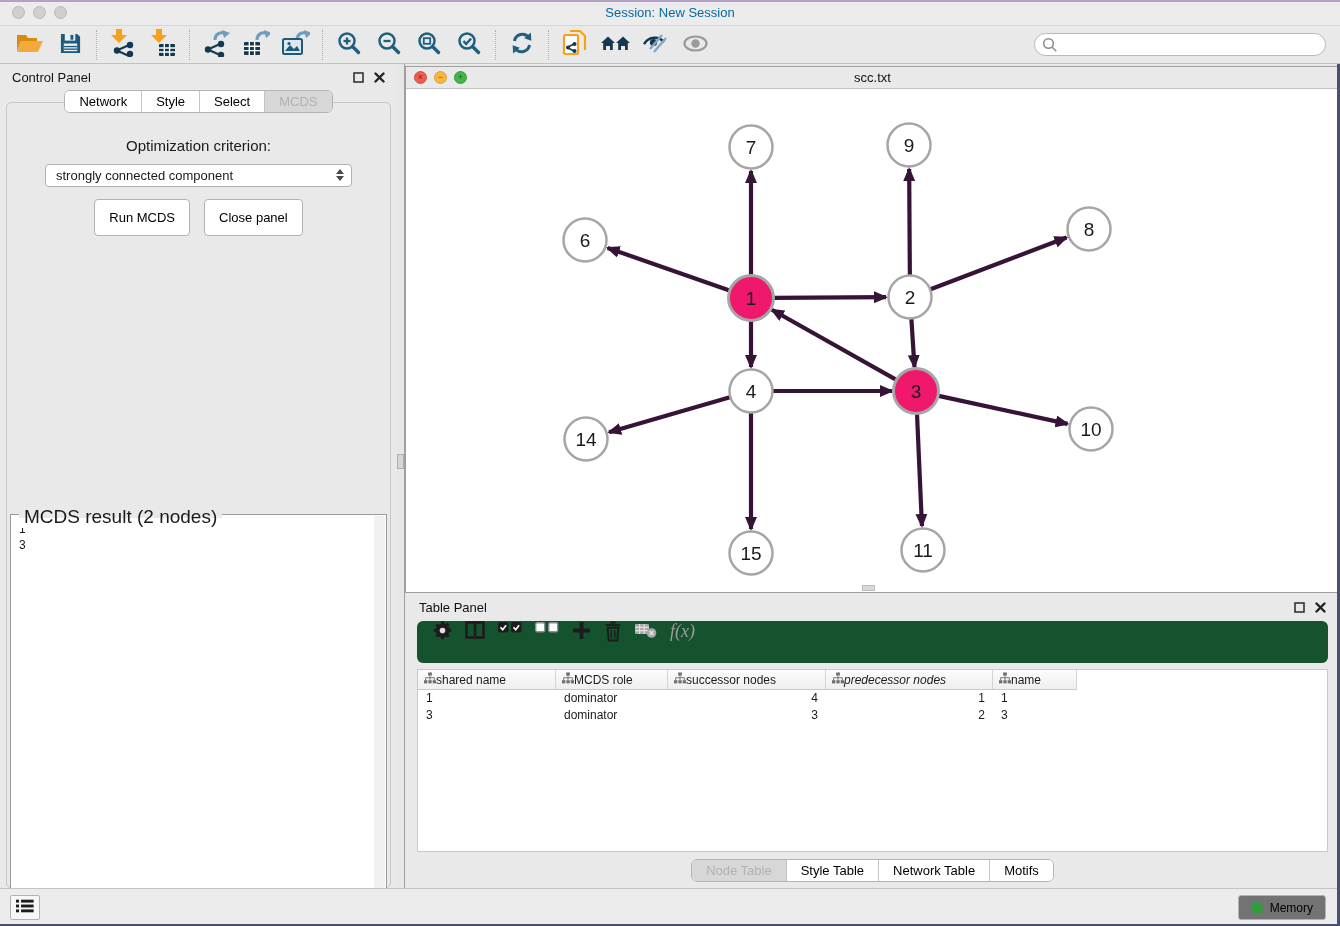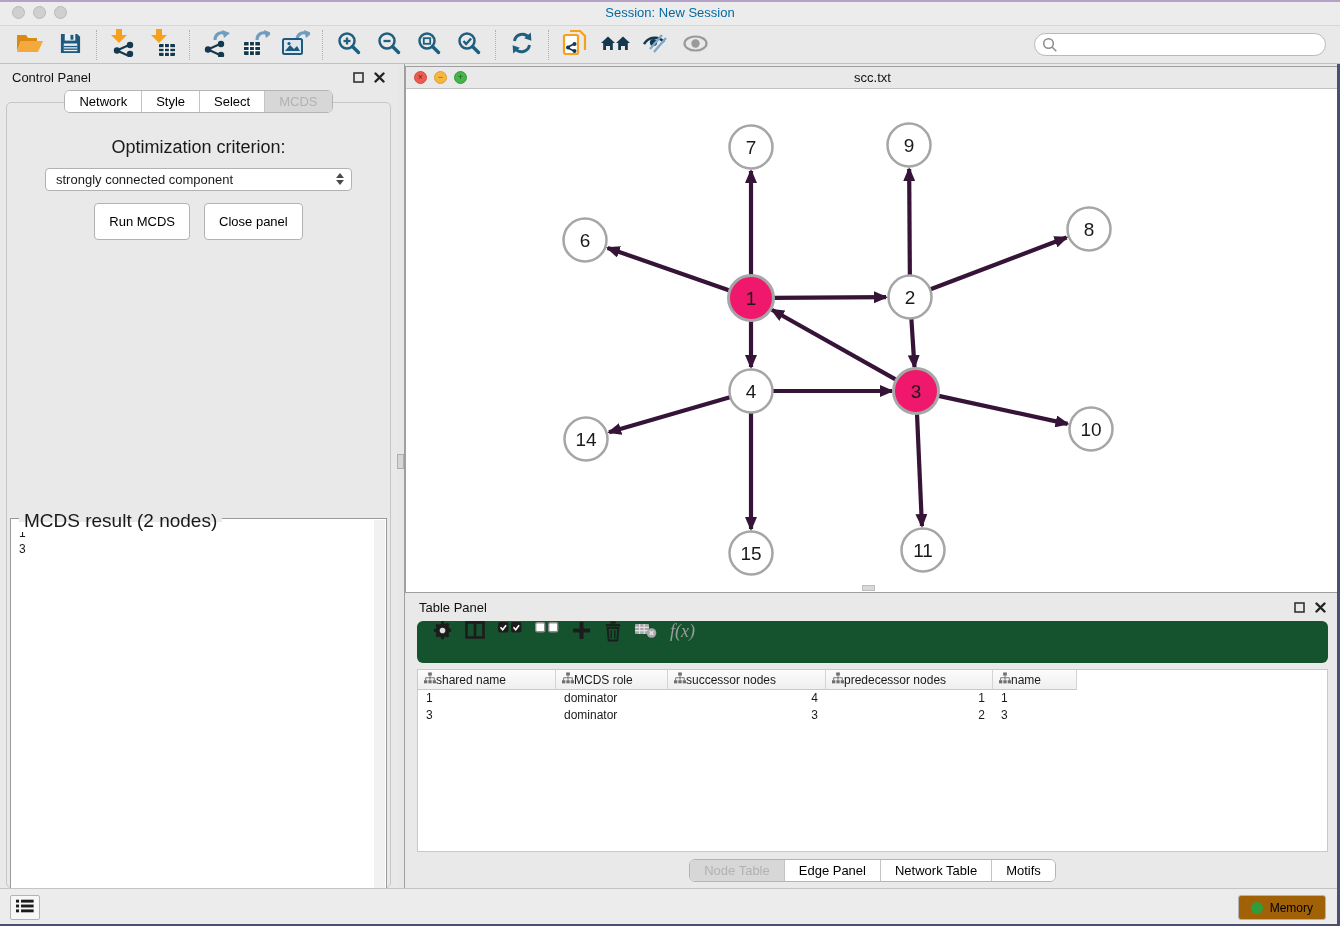--- a/index.html
+++ b/index.html
@@ -47,21 +47,21 @@
   .icon-btn{background:none;border:none;display:flex;align-items:center;justify-content:center;cursor:default;padding:0;}
 
   .tabbar{display:inline-flex;border:1px solid #b4b4b4;border-radius:6px;overflow:hidden;background:#fff;position:relative;z-index:2;}
   .tab{padding:3px 14px;font-size:13px;background:#fff;color:#000;border-left:1px solid #c4c4c4;cursor:default;white-space:nowrap;}
   .tab:first-child{border-left:none;}
   .tab.selected{background:#d7d7d7;color:#b2b2b2;}
   .cp-tabs-row{display:flex;justify-content:center;}
 
   .cp-content{border:1px solid #c6c6c6;border-radius:5px;margin:-11px 6px 0 6px;height:786px;
     padding-top:34px;position:relative;background:#e9e9e9;}
-  .cp-opt-label{text-align:center;font-size:18px;}
+  .cp-opt-label{text-align:center;font-size:15px;}
   .cp-select{margin:10px 38px 0 38px;height:23px;background:#fff;border:1px solid #b2b2b2;border-radius:4px;
     display:flex;align-items:center;padding:0 22px 0 10px;position:relative;font-size:13px;}
   .spin{position:absolute;right:7px;top:4px;display:flex;flex-direction:column;gap:2px;}
   .spin i{display:block;width:0;height:0;border-left:4px solid transparent;border-right:4px solid transparent;}
   .spin .up{border-bottom:5px solid #4a4a4a;}
   .spin .dn{border-top:5px solid #4a4a4a;}
   .cp-buttons{display:flex;justify-content:center;gap:14px;margin-top:12px;}
   .btn{background:#fff;border:1px solid #b2b2b2;border-radius:4px;height:37px;padding:0 14px;
     font-size:13px;font-family:"Liberation Sans",sans-serif;color:#000;cursor:default;}
 
@@ -99,21 +99,21 @@
   .th .th-label{flex:1;text-align:left;padding-right:14px;}
   .td{height:17px;font-size:12px;padding:1px 8px;white-space:nowrap;overflow:hidden;}
   .al-left{text-align:left;} .al-right{text-align:right;}
   .tp-tabs{display:flex;justify-content:center;margin-top:7px;}
 
   
   .statusbar{position:absolute;left:0;top:888px;width:1340px;height:38px;background:#ececec;
     border-top:1px solid #c4c4c4;display:flex;align-items:center;padding:0 10px;}
   .sb-left-btn{width:30px;height:25px;background:#f7f7f7;border:1px solid #b3b3b3;border-radius:2px;
     display:flex;align-items:center;justify-content:center;cursor:default;}
-  .memory-btn{margin-left:auto;height:25px;background:#a16207;border:1px solid #b3b3b3;border-radius:3px;
+  .memory-btn{margin-left:auto;height:25px;background:#737373;border:1px solid #b3b3b3;border-radius:3px;
     display:flex;align-items:center;gap:7px;padding:0 12px;font-size:12px;color:#000;cursor:default;margin-right:4px;}
   .mem-dot{width:12px;height:12px;border-radius:50%;background:#2f9e3a;}
 </style>
 </head>
 <body>
 
 <div class="strip-top"></div>
 <div class="strip-right"></div>
 <div class="strip-bottom"></div>
 
@@ -501,21 +501,21 @@
               <g fill="#6f6f6f">
                 <rect x="4.5" y="0" width="4" height="3.4"></rect>
                 <rect x="0" y="8.4" width="3.6" height="3.4"></rect>
                 <rect x="4.7" y="8.4" width="3.6" height="3.4"></rect>
                 <rect x="9.4" y="8.4" width="3.6" height="3.4"></rect>
               </g>
               <path d="M6.5 3.4v2.3M1.8 8.4V5.7h9.4v2.7M6.5 5.7v2.7" stroke="#6f6f6f" stroke-width="1" fill="none"></path>
             </svg></span>
           <span class="th-label">successor nodes</span>
         </div>
-        <div class="th" style="width: 167px;">
+        <div class="th" style="width: 167px; font-style: italic;">
           <span><svg width="12" height="12" viewBox="0 0 13 12">
               <g fill="#6f6f6f">
                 <rect x="4.5" y="0" width="4" height="3.4"></rect>
                 <rect x="0" y="8.4" width="3.6" height="3.4"></rect>
                 <rect x="4.7" y="8.4" width="3.6" height="3.4"></rect>
                 <rect x="9.4" y="8.4" width="3.6" height="3.4"></rect>
               </g>
               <path d="M6.5 3.4v2.3M1.8 8.4V5.7h9.4v2.7M6.5 5.7v2.7" stroke="#6f6f6f" stroke-width="1" fill="none"></path>
             </svg></span>
           <span class="th-label">predecessor nodes</span>
@@ -546,21 +546,21 @@
           <div class="td al-left" style="width: 112px;">dominator</div>
           <div class="td al-right" style="width: 158px;">3</div>
           <div class="td al-right" style="width: 167px;">2</div>
           <div class="td al-left" style="width: 84px;">3</div>
         </div>
       </div>
   </div>
   <div class="tp-tabs">
     <div class="tabbar" id="table-tabs">
         <span class="tab selected">Node Table</span>
-        <span class="tab">Edge Panel</span>
+        <span class="tab">Style Table</span>
         <span class="tab">Network Table</span>
         <span class="tab">Motifs</span>
       </div>
   </div>
 </div>
 
 <div class="statusbar">
   <button class="sb-left-btn">
     <span><svg width="18" height="14" viewBox="0 0 20 15">
           <g fill="#1c1c1c">

